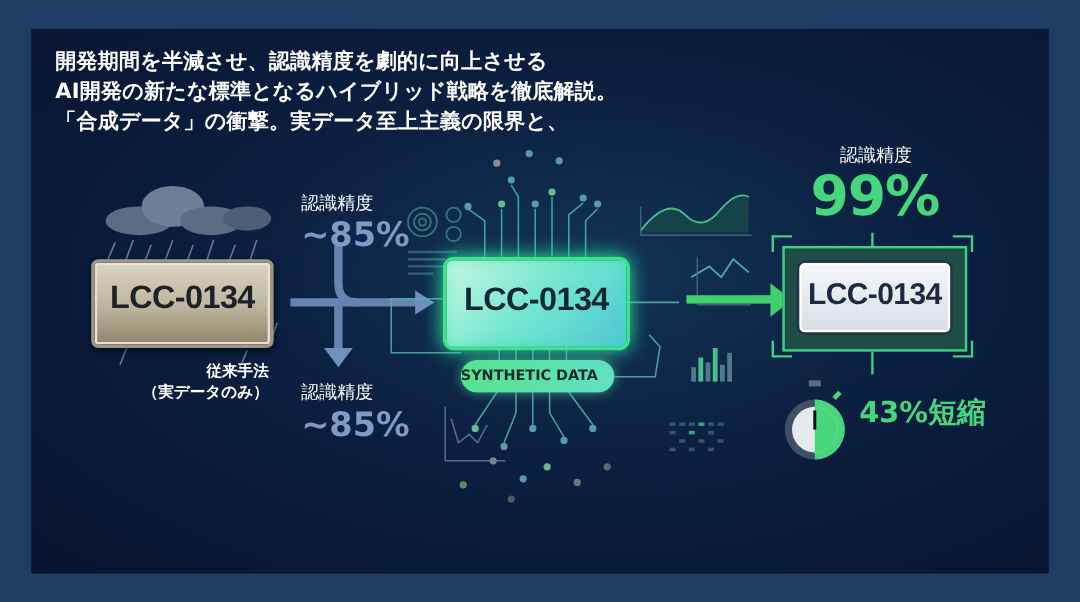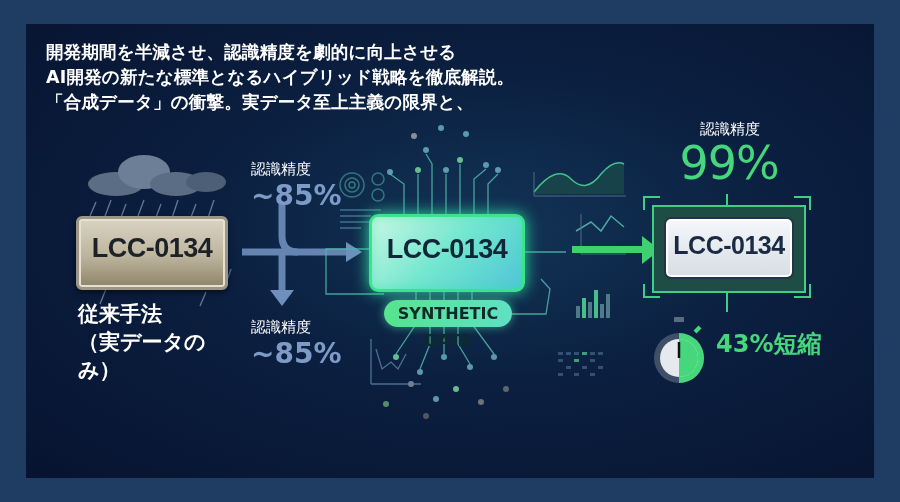--- a/index.html
+++ b/index.html
@@ -11,40 +11,40 @@
   .headline div { white-space:nowrap; }
 
   .abs { position:absolute; }
   .plate-txt { font-family:Liberation Sans, sans-serif; font-weight:bold; letter-spacing:-0.5px; }
 
   
   .dirty-plate { left:50px; top:192px; width:146px; height:68px; border-radius:6px;
      background: linear-gradient(180deg,#d9d3c2 0%,#bdb49d 55%,#8f8468 100%);
      border:3px solid #9c9686; box-shadow: inset 0 0 0 2px #e6e1d3, 0 2px 6px rgba(0,0,0,.6); }
   .dirty-plate .txt { position:absolute; left:0; right:0; top:14px; text-align:center; font-size:27px; color:#1c2228; }
-  .cap { color:#ffffff; font-weight:bold; font-size:21px; text-align:left; }
+  .cap { color:#ffffff; font-weight:bold; font-size:13px; text-align:right; }
 
   .acc-label { color:#ffffff; font-weight:normal; font-size:15px; }
   .acc-value { color:#7d9bc6; font-weight:bold; font-size:28px; }
 
   
   .syn-plate { left:343px; top:190px; width:150px; height:72px; border-radius:9px;
      border:3px solid #3be38a; box-shadow:0 0 16px #2ee0a0, inset 0 0 10px rgba(50,230,160,.5);
      background: linear-gradient(135deg,#c8f7e3 0%,#72e6cf 50%,#4ec6d8 100%); }
   .syn-plate .txt { position:absolute; left:0; right:0; top:17px; text-align:center; font-size:27px; color:#0f2736; }
   .syn-badge { left:358px; top:276px; width:128px; height:27px; border-radius:14px;
-     background: linear-gradient(90deg,#57e38e,#5fe0c4); color:#0e2a2a; font-weight:bold; font-size:16px;
-     text-align:center; line-height:27px; box-shadow:0 0 10px rgba(80,230,170,.6); }
+     background: linear-gradient(90deg,#57e38e,#5fe0c4); color:#0e2a2a; font-weight:bold; font-size:12px;
+     line-height:27px; box-shadow:0 0 10px rgba(80,230,170,.6); }
 
   
   .res-frame { left:626px; top:181px; width:150px; height:84px; background:#1d4d44; border:2px solid #3fcf82; }
   .res-plate { left:638px; top:193px; width:126px; height:58px; border-radius:7px;
      background: linear-gradient(180deg,#f5f8fb,#d6dde4); border:2px solid #23334a; box-shadow:inset 0 0 0 2px #fff; }
   .res-plate .txt { position:absolute; left:0; right:0; top:12px; text-align:center; font-size:25px; color:#1a2a44; }
-  .big99 { color:#46d77c; font-weight:normal; font-size:46px; letter-spacing:-1px; }
+  .big99 { color:#46d77c; font-weight:bold; font-size:46px; letter-spacing:-1px; }
   .green-big { color:#46d77c; font-weight:bold; font-size:24px; }
 </style>
 </head>
 <body>
 
 <div class="panel">
 
   <div class="headline">
     <div>開発期間を半減させ、認識精度を劇的に向上させる</div>
     <div>AI開発の新たな標準となるハイブリッド戦略を徹底解説。</div>

